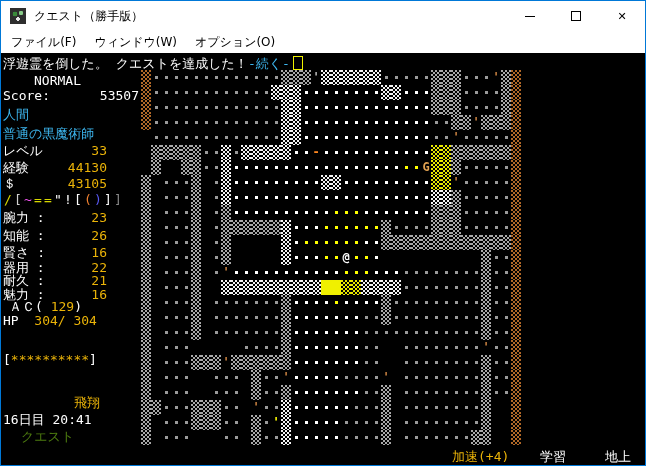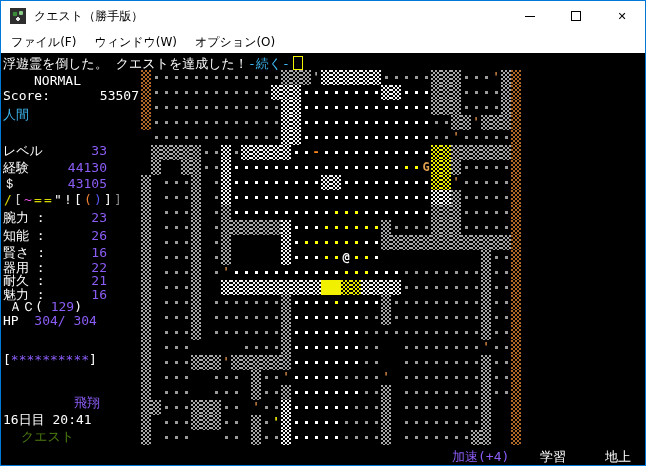--- a/index.html
+++ b/index.html
@@ -15,21 +15,21 @@
   .wbtn{width:46px;height:30px;display:flex;align-items:center;justify-content:center;color:#000;}
   .glyph-min{width:10px;height:1px;background:#000;}
   .glyph-max{width:8px;height:8px;border:1px solid #000;}
   .glyph-close{font-size:11px;line-height:1;}
   .menubar{position:absolute;left:0;top:30px;width:100%;height:22px;background:#ffffff;display:flex;align-items:center;padding-left:10px;box-sizing:border-box;}
   .menuitem{font-size:12px;color:#000;margin-right:18px;}
   .terminal{position:absolute;left:0;top:52px;width:644px;height:412px;background:#000;overflow:hidden;}
   .tline{position:absolute;white-space:pre;font:13px/15px "DejaVu Sans Mono","DejaVu Sans",monospace;color:#fff;}
   .srow{position:absolute;left:2px;width:104px;display:flex;justify-content:space-between;white-space:pre;font:13px/15px "DejaVu Sans Mono","DejaVu Sans",monospace;color:#fff;}
   .srow-wide{width:136px;}
-  .grn{color:#8b5cf6;}
+  .grn{color:#eab308;}
   .ylw{color:#f0f000;}
   .cyn{color:#3db7f0;}
   .tan{color:#4d7c0f;}
   .cursorbox{display:inline-block;width:8px;height:12px;border:1px solid #f0f000;margin-left:3px;vertical-align:-2px;}
   .map{position:absolute;left:140px;top:17px;}
   .mrow{height:15px;white-space:nowrap;font-size:0;}
   .mc{display:inline-block;width:10px;height:15px;vertical-align:top;font:bold 12px/15px "DejaVu Sans Mono",monospace;text-align:center;}
   .mdot::before{content:"";display:block;width:3px;height:3px;margin:6px auto 0;background:var(--cc);}
   .mwall{background-color:var(--cc);background-image:
      linear-gradient(45deg,#000 25%,transparent 25%,transparent 75%,#000 75%),
@@ -69,20 +69,21 @@
   <div class="terminal">
 
     <div class="tline" style="left:2px;top:3px;"><span>浮遊霊を倒した。 クエストを達成した！</span><span class="cyn">-続く-</span><span class="cursorbox"></span></div>
 
     <div class="tline" style="left:33px;top:20px;">NORMAL</div>
     <div class="srow srow-wide" style="top:35px;">
       <span>Score:</span>
       <span>53507</span>
     </div>
     <div class="tline cyn" style="left:2px;top:54px;text-align:center;">人間</div>
+    <div class="tline cyn" style="left:2px;top:73px;">普通の黒魔術師</div>
 
     <div class="srow" style="top:90px;">
       <span>レベル</span>
       <span class="grn">33</span>
     </div>
     <div class="srow" style="top:107px;">
       <span>経験</span>
       <span class="grn">44130</span>
     </div>
     <div class="srow" style="top:123px;">

